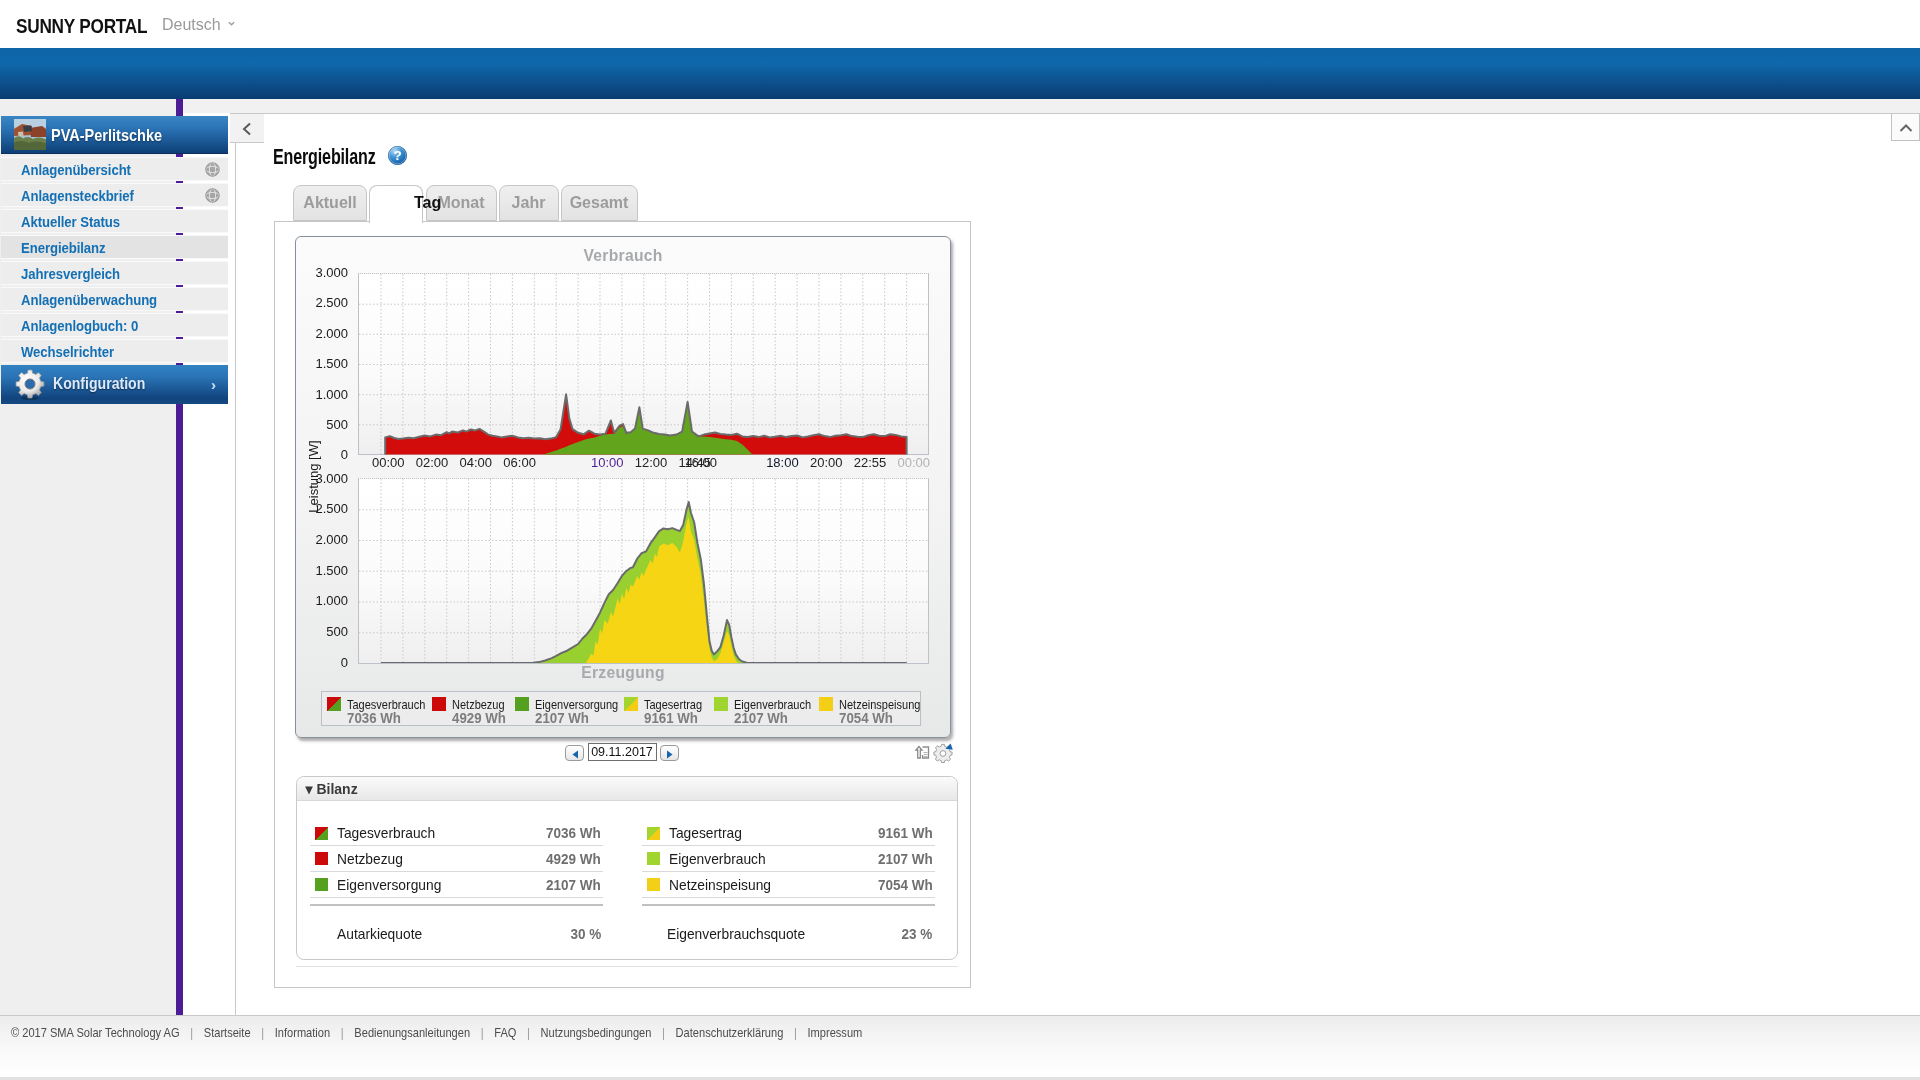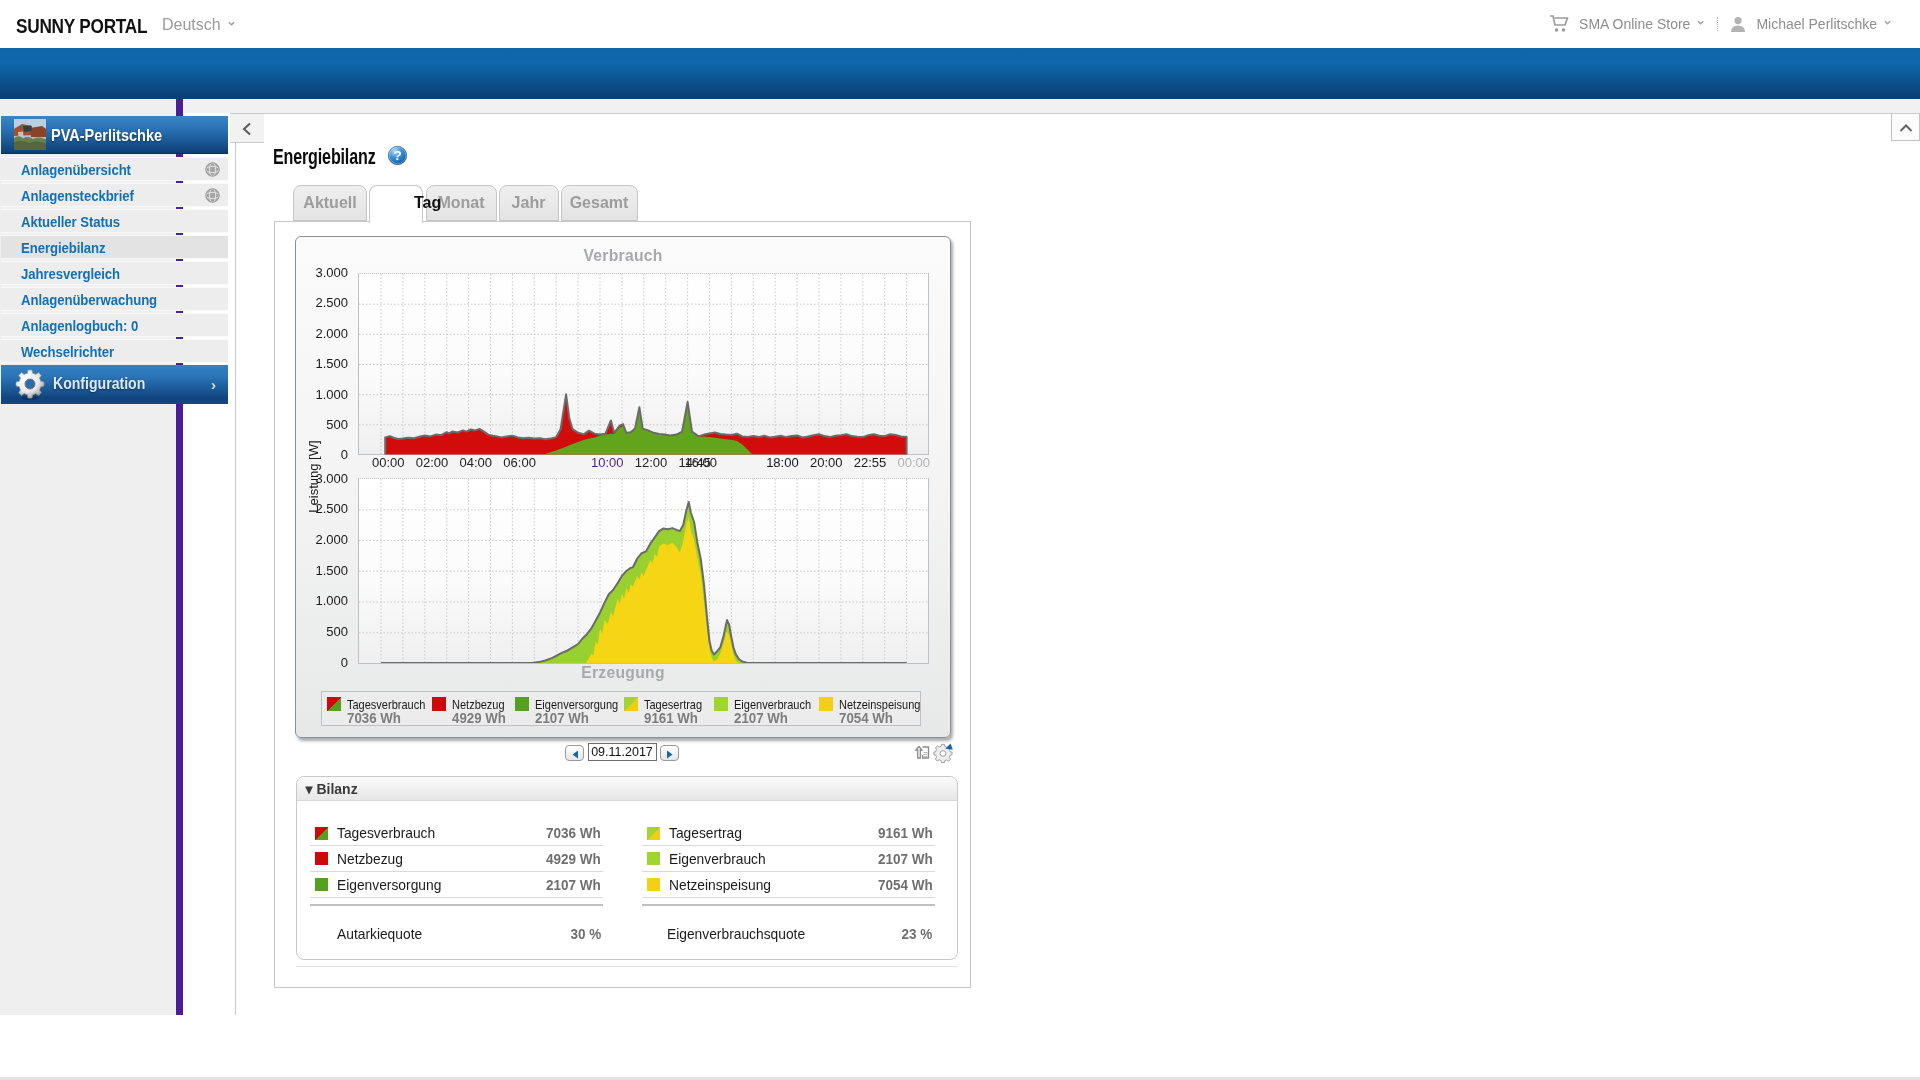--- a/index.html
+++ b/index.html
@@ -118,40 +118,20 @@
 #bottomline { position:absolute; left:0; top:1077px; width:1920px; height:3px; background:#e2e2e2; }
 </style></head>
 <body>
 <div id="page">
 
   <div id="hdr">
     <div id="logo">SUNNY PORTAL</div>
     <div id="lang">Deutsch<svg class="chev" viewBox="0 0 10 10">
           <path d="M2 3.5 L5 6.5 L8 3.5" fill="none" stroke="#a0a0a0" stroke-width="1.6"></path>
         </svg></div>
-    <div id="hdr-right">
-      <svg width="21" height="20" viewBox="0 0 21 20" style="margin-right:9px">
-          <path d="M1 2 h3 l2 9 h10 l2.4-7 H5.6" fill="none" stroke="#9c9c9c" stroke-width="1.7"></path>
-          <circle cx="7.5" cy="16" r="1.8" fill="#9c9c9c"></circle>
-          <circle cx="14.5" cy="16" r="1.8" fill="#9c9c9c"></circle>
-        </svg>
-      <span>SMA Online Store</span>
-      <svg class="chev" viewBox="0 0 10 10">
-          <path d="M2 3.5 L5 6.5 L8 3.5" fill="none" stroke="#a0a0a0" stroke-width="1.6"></path>
-        </svg>
-      <div class="sep"></div>
-      <svg width="16" height="17" viewBox="0 0 16 17" style="margin-right:10px">
-          <circle cx="8" cy="4.6" r="3.6" fill="#b3b3b3"></circle>
-          <path d="M1 16 Q1 9.5 8 9.5 Q15 9.5 15 16 Z" fill="#b3b3b3"></path>
-        </svg>
-      <span>Michael Perlitschke</span>
-      <svg class="chev" viewBox="0 0 10 10">
-          <path d="M2 3.5 L5 6.5 L8 3.5" fill="none" stroke="#a0a0a0" stroke-width="1.6"></path>
-        </svg>
-    </div>
   </div>
   <div id="band"></div>
   <div id="strip"></div>
 
   <div id="sidecol">
     <div id="sbhead">
       <svg id="sbphoto" viewBox="0 0 32 31">
         <rect width="32" height="31" fill="#a9c3dc"></rect>
         <rect y="0" width="32" height="8" fill="#b9cfe2"></rect>
         <path d="M0 10 L8 5 L18 7 L18 16 L0 17 Z" fill="#a0512f"></path>
@@ -436,14 +416,17 @@
 <div class="bsep" style="left:345.5px;width:292.5px;top:120.7px"></div>
 <div class="bsep2" style="left:13.5px;width:293px;top:127.5px"></div>
 <div class="bsep2" style="left:345.5px;width:292.5px;top:127.5px"></div>
 <div class="bname" style="left:40.5px;top:148px">Autarkiequote</div>
 <div class="bval" style="right:356px;top:148px">30 %</div>
 <div class="bname" style="left:370px;top:148px">Eigenverbrauchsquote</div>
 <div class="bval" style="right:24.5px;top:148px">23 %</div>
   </div>
   <div id="underline"></div>
 
+  <div id="footer">
+    <div class="ft">© 2017 SMA Solar Technology AG<span class="p">|</span>Startseite<span class="p">|</span>Information<span class="p">|</span>Bedienungsanleitungen<span class="p">|</span>FAQ<span class="p">|</span>Nutzungsbedingungen<span class="p">|</span>Datenschutzerklärung<span class="p">|</span>Impressum</div>
+  </div>
   <div id="bottomline"></div>
 </div>
 
 </body></html>

